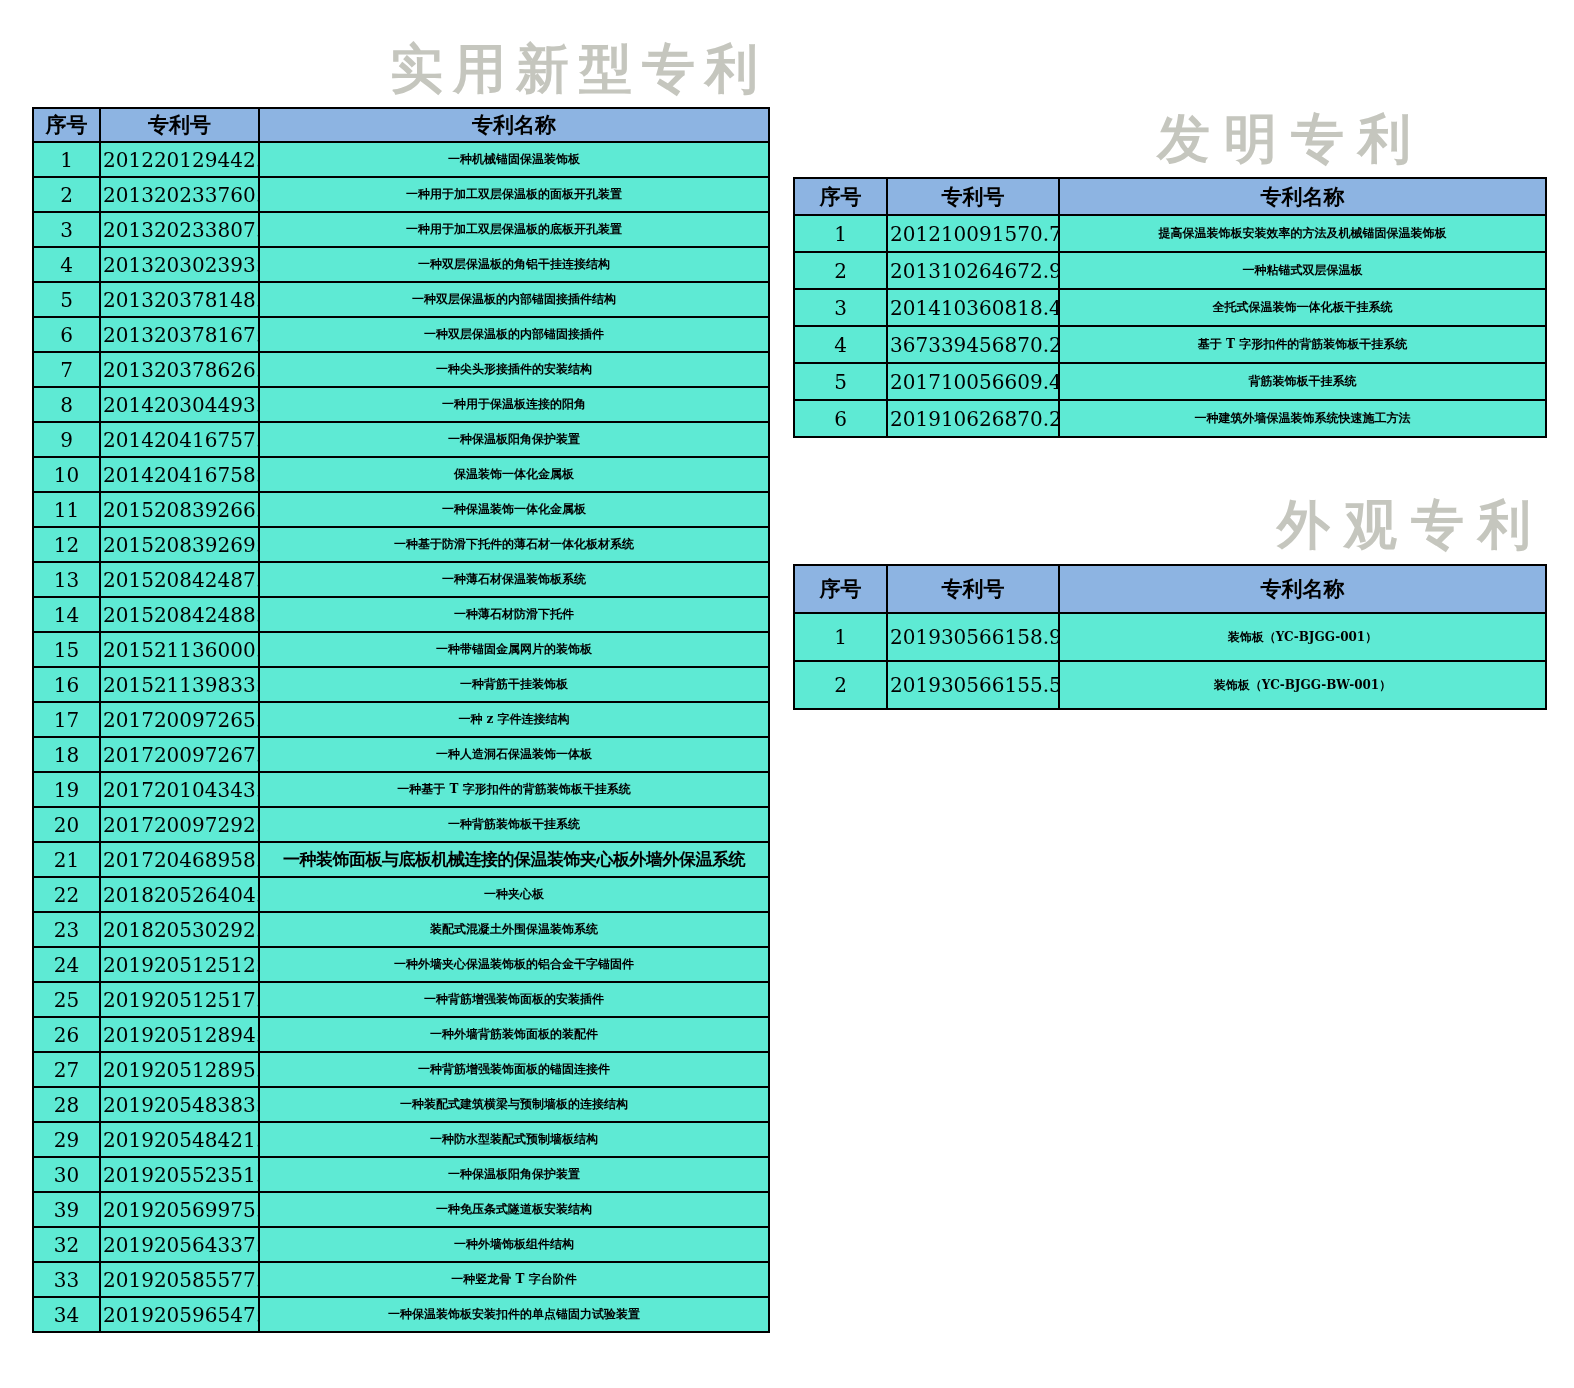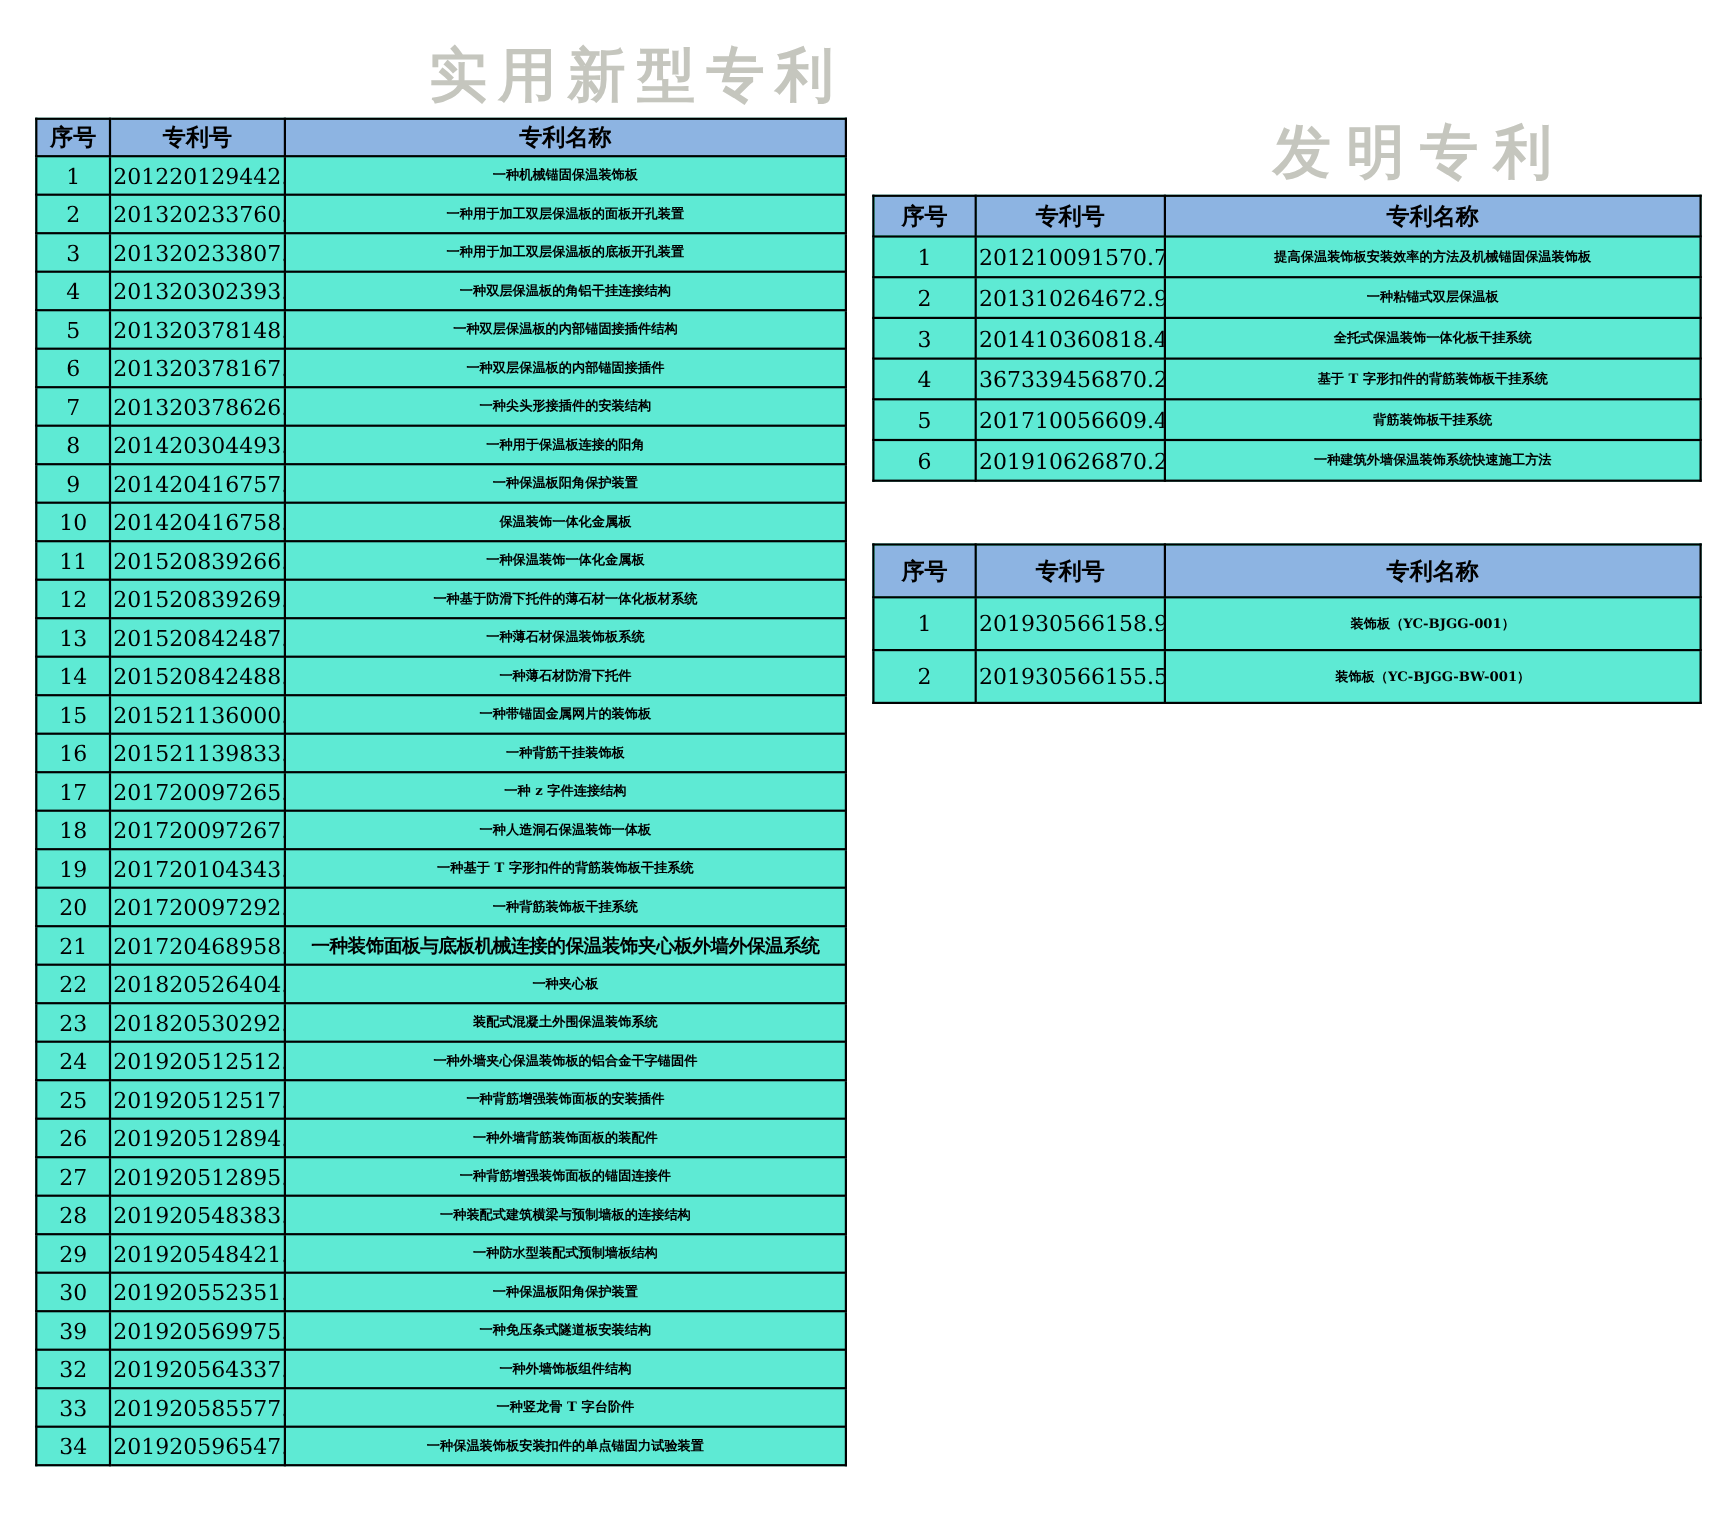--- a/index.html
+++ b/index.html
@@ -312,20 +312,21 @@
           <tr>
             <td class="col-no">6</td>
             <td class="col-number">201910626870.2</td>
             <td class="col-name">一种建筑外墙保温装饰系统快速施工方法</td>
           </tr>
         </tbody>
     </table>
   </section>
 
   <section class="block block-design">
+    <h2 class="section-title">外观专利</h2>
     <table class="patent-table">
       <colgroup>
         <col class="c-no">
           <col class="c-number">
           <col class="c-name">
       </colgroup>
       <thead>
         <tr>
           <th class="col-no">序号</th>
           <th class="col-number">专利号</th>

